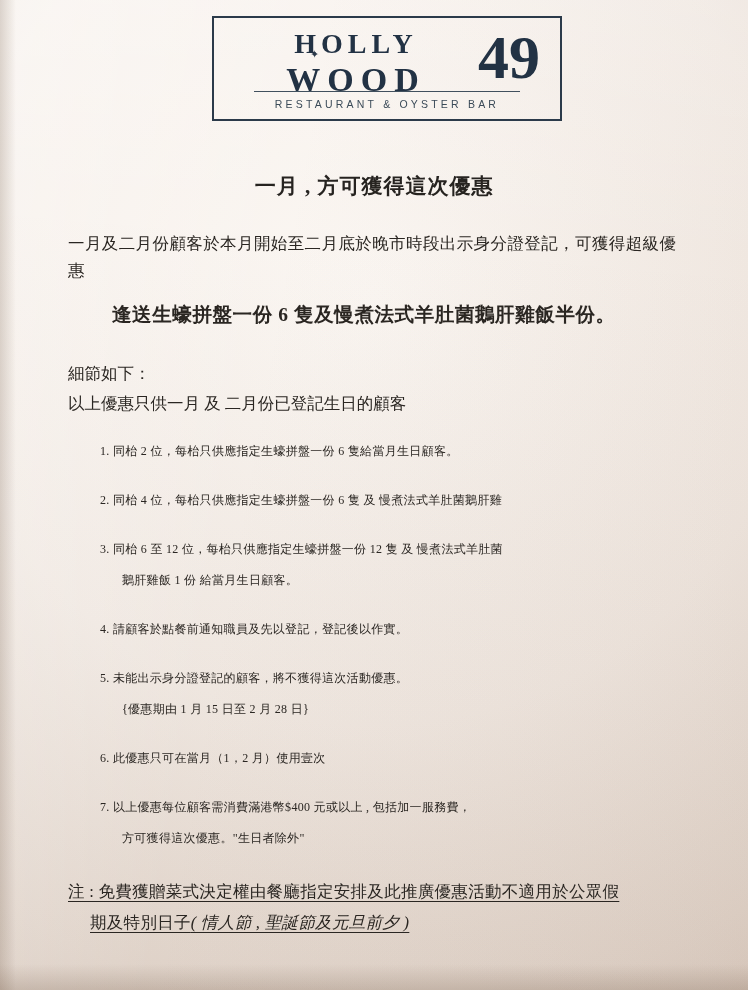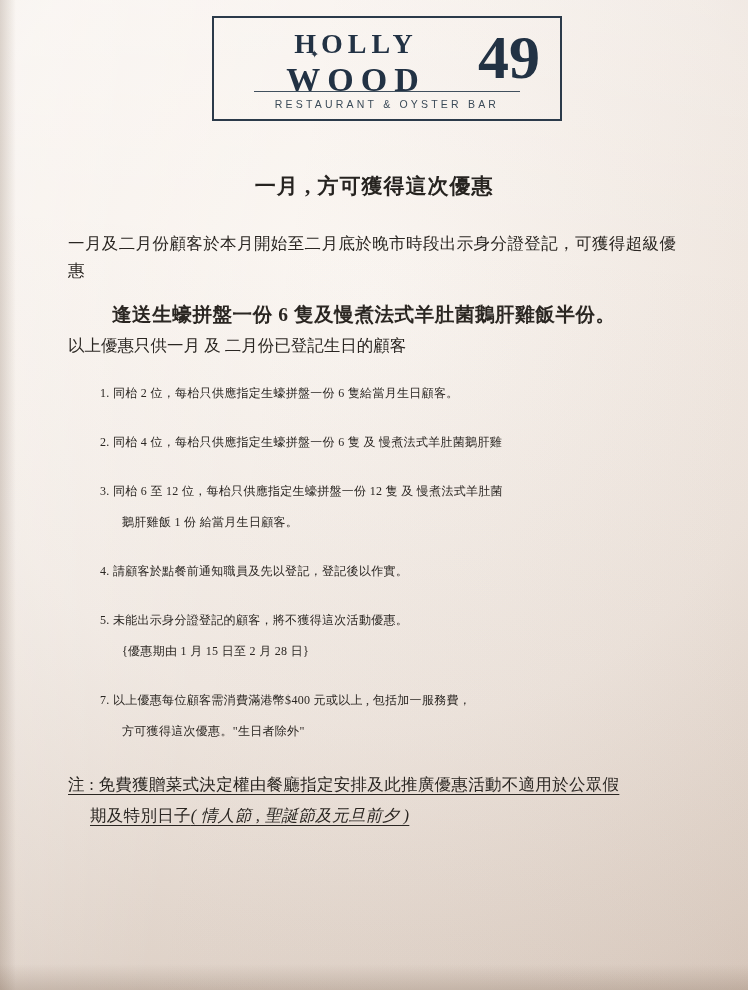--- a/index.html
+++ b/index.html
@@ -211,20 +211,21 @@
     </div>
   </div>
 
   <div class="doc">
     <div class="title">一月 , 方可獲得這次優惠</div>
 
     <div class="para">一月及二月份顧客於本月開始至二月底於晚市時段出示身分證登記，可獲得超級優惠</div>
 
     <div class="highlight">逢送生蠔拼盤一份 6 隻及慢煮法式羊肚菌鵝肝雞飯半份。</div>
 
+    <div class="section-label">細節如下：</div>
     <div class="sub-label">以上優惠只供一月 及 二月份已登記生日的顧客</div>
 
     <div class="item">
       <span>1.</span>
       <span>同枱 2 位，每枱只供應指定生蠔拼盤一份 6 隻給當月生日顧客。</span>
     </div>
 
     <div class="item">
       <span>2.</span>
       <span>同枱 4 位，每枱只供應指定生蠔拼盤一份 6 隻 及 慢煮法式羊肚菌鵝肝雞</span>
@@ -240,20 +241,24 @@
       <span>4.</span>
       <span>請顧客於點餐前通知職員及先以登記，登記後以作實。</span>
     </div>
 
     <div class="item">
       <span>5.</span>
       <span>未能出示身分證登記的顧客，將不獲得這次活動優惠。</span>
       <span class="cont">{優惠期由 1 月 15 日至 2 月 28 日}</span>
     </div>
 
+    <div class="item">
+      <span>6.</span>
+      <span>此優惠只可在當月（1，2 月）使用壹次</span>
+    </div>
 
     <div class="item">
       <span>7.</span>
       <span>以上優惠每位顧客需消費滿港幣$400 元或以上 , 包括加一服務費，</span>
       <span class="cont">方可獲得這次優惠。"生日者除外"</span>
     </div>
 
     <div class="note">
       <span>注 : 免費獲贈菜式決定權由餐廳指定安排及此推廣優惠活動不適用於公眾假</span>
       <span class="cont">

